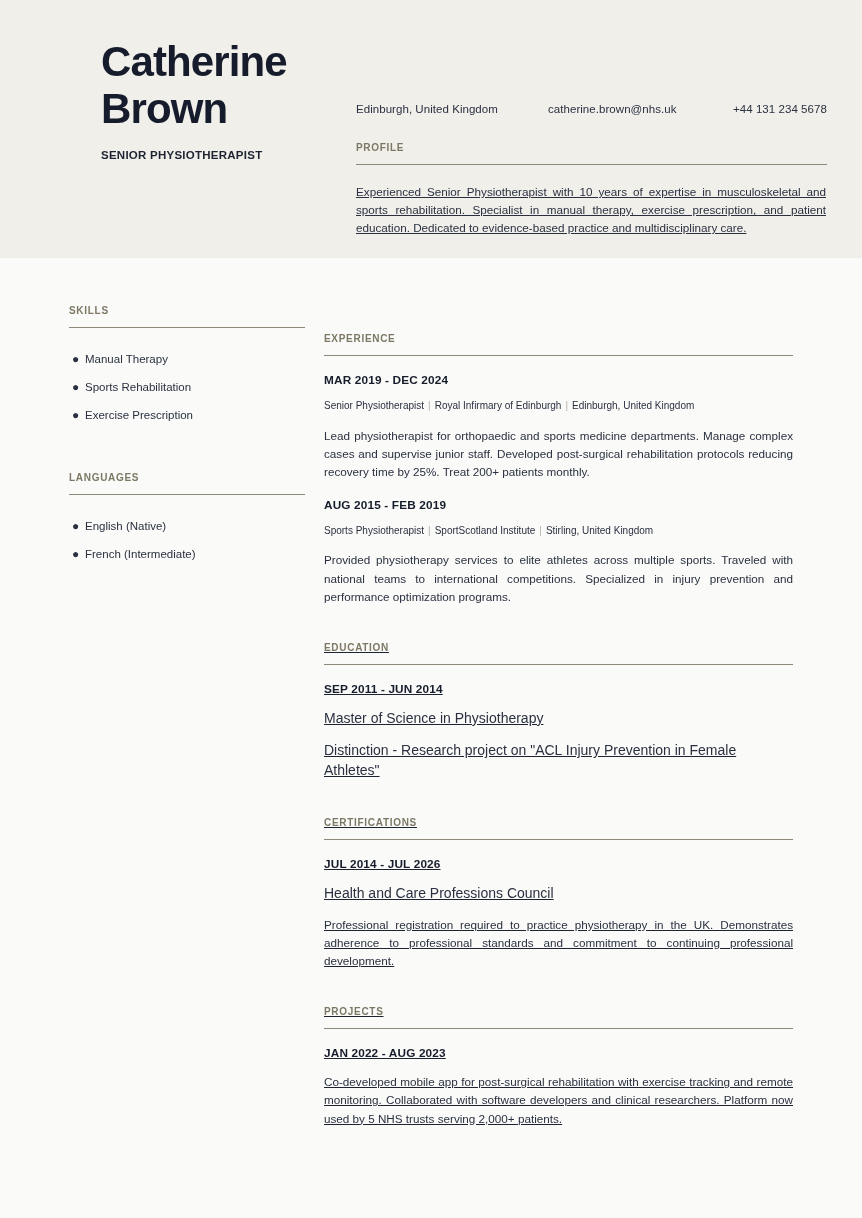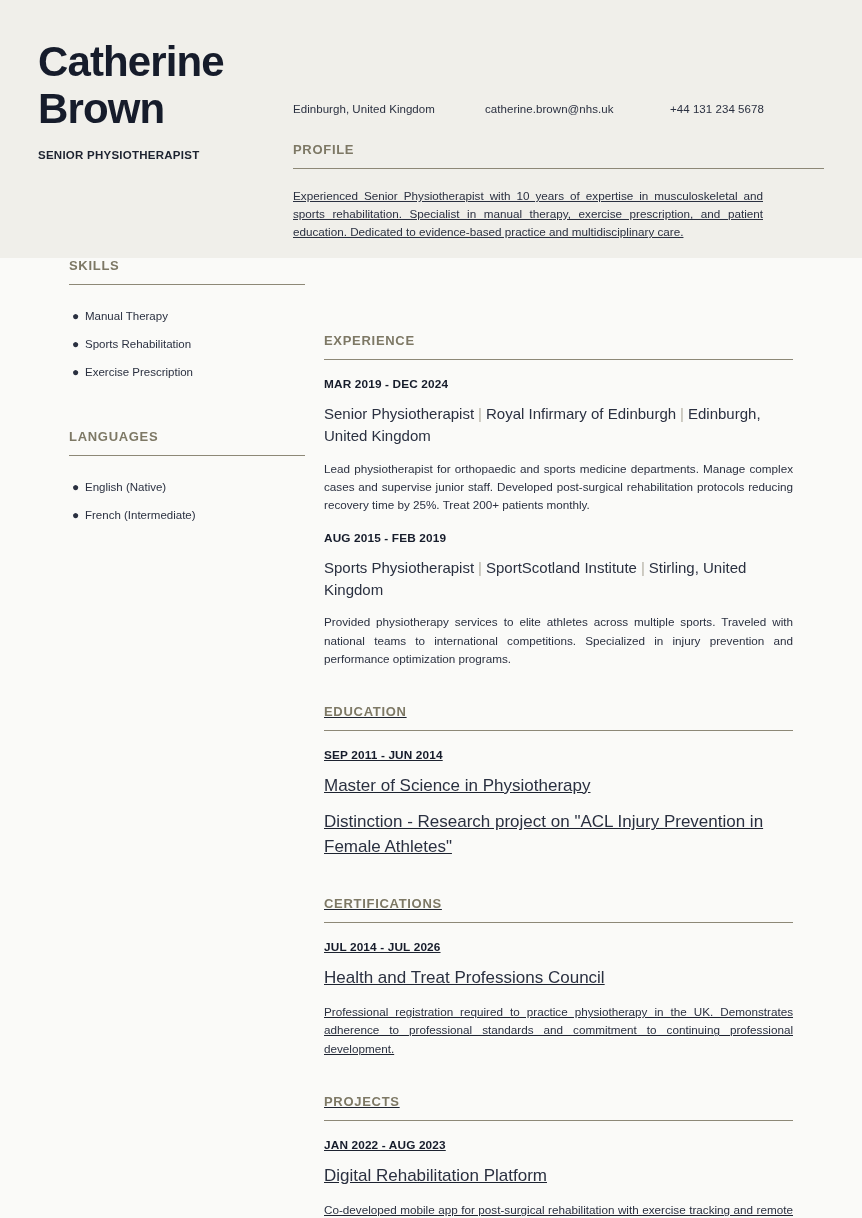--- a/index.html
+++ b/index.html
@@ -33,21 +33,21 @@
     height: 258px;
     background: #f0efea;
   }
 
   .header-inner {
     position: absolute;
     left: 0;
     top: 0;
     width: 862px;
     height: 258px;
-    padding: 0 38px;
+    padding: 0 101px;
     display: flex;
     align-items: flex-start;
   }
 
   .identity {
     width: 255px;
     flex: 0 0 255px;
     padding-top: 38px;
   }
 
@@ -83,21 +83,21 @@
     color: #2a3040;
     letter-spacing: 0.05px;
   }
   .contact-item { white-space: nowrap; }
   .contact-item.loc   { width: 192px; }
   .contact-item.email { width: 185px; }
   .contact-item.phone { width: auto; }
 
   
   .section-heading {
-    font-size: 13px;
+    font-size: 10px;
     font-weight: 700;
     letter-spacing: 0.7px;
     color: #7d7865;
     text-transform: uppercase;
   }
 
   .rule {
     height: 1px;
     background: #8d8877;
     margin-top: 11px;
@@ -122,20 +122,21 @@
     top: 258px;
     width: 862px;
     padding: 0 69px;
     display: flex;
     align-items: flex-start;
   }
 
   .sidebar {
     width: 236px;
     flex: 0 0 236px;
+    padding-top: 47px;
   }
 
   .main-col {
     flex: 1;
     padding-top: 75px;
     padding-left: 19px;
   }
 
   
   .side-section + .side-section { margin-top: 42px; }
@@ -171,34 +172,34 @@
 
   .entry-date {
     font-size: 11.8px;
     font-weight: 700;
     letter-spacing: 0.15px;
     color: #161c2b;
   }
 
   .entry-meta {
     margin-top: 12px;
-    font-size: 15px;
+    font-size: 10px;
     color: #2a3040;
     line-height: 1.45;
   }
 
   .sep {
     color: #b4b0a4;
     padding: 0 4px;
     font-weight: 400;
   }
 
   .entry-line {
     margin-top: 12px;
-    font-size: 17px;
+    font-size: 14px;
     color: #2a3040;
     line-height: 1.45;
   }
 
   .entry-desc {
     margin-top: 13px;
     font-size: 11.7px;
     line-height: 1.55;
     color: #2a3040;
     text-align: justify;
@@ -311,32 +312,31 @@
           <div class="entry-line">Distinction - Research project on "ACL Injury Prevention in Female Athletes"</div>
         </div>
       </section>
 
       <section class="main-section">
         <div class="section-heading">CERTIFICATIONS</div>
         <div class="rule"></div>
 
         <div class="entry">
           <div class="entry-date">JUL 2014 - JUL 2026</div>
-          <div class="entry-line">Health and Treat Professions Council</div>
+          <div class="entry-line">Health and Care Professions Council</div>
           <div class="entry-desc">Professional registration required to practice physiotherapy in the UK. Demonstrates adherence to professional standards and commitment to continuing professional development.</div>
         </div>
       </section>
 
       <section class="main-section">
         <div class="section-heading">PROJECTS</div>
         <div class="rule"></div>
 
         <div class="entry">
           <div class="entry-date">JAN 2022 - AUG 2023</div>
-          <div class="entry-line">Digital Rehabilitation Platform</div>
           <div class="entry-desc">Co-developed mobile app for post-surgical rehabilitation with exercise tracking and remote monitoring. Collaborated with software developers and clinical researchers. Platform now used by 5 NHS trusts serving 2,000+ patients.</div>
         </div>
       </section>
 
     </main>
   </div>
 
 </div>
 
 </body></html>

